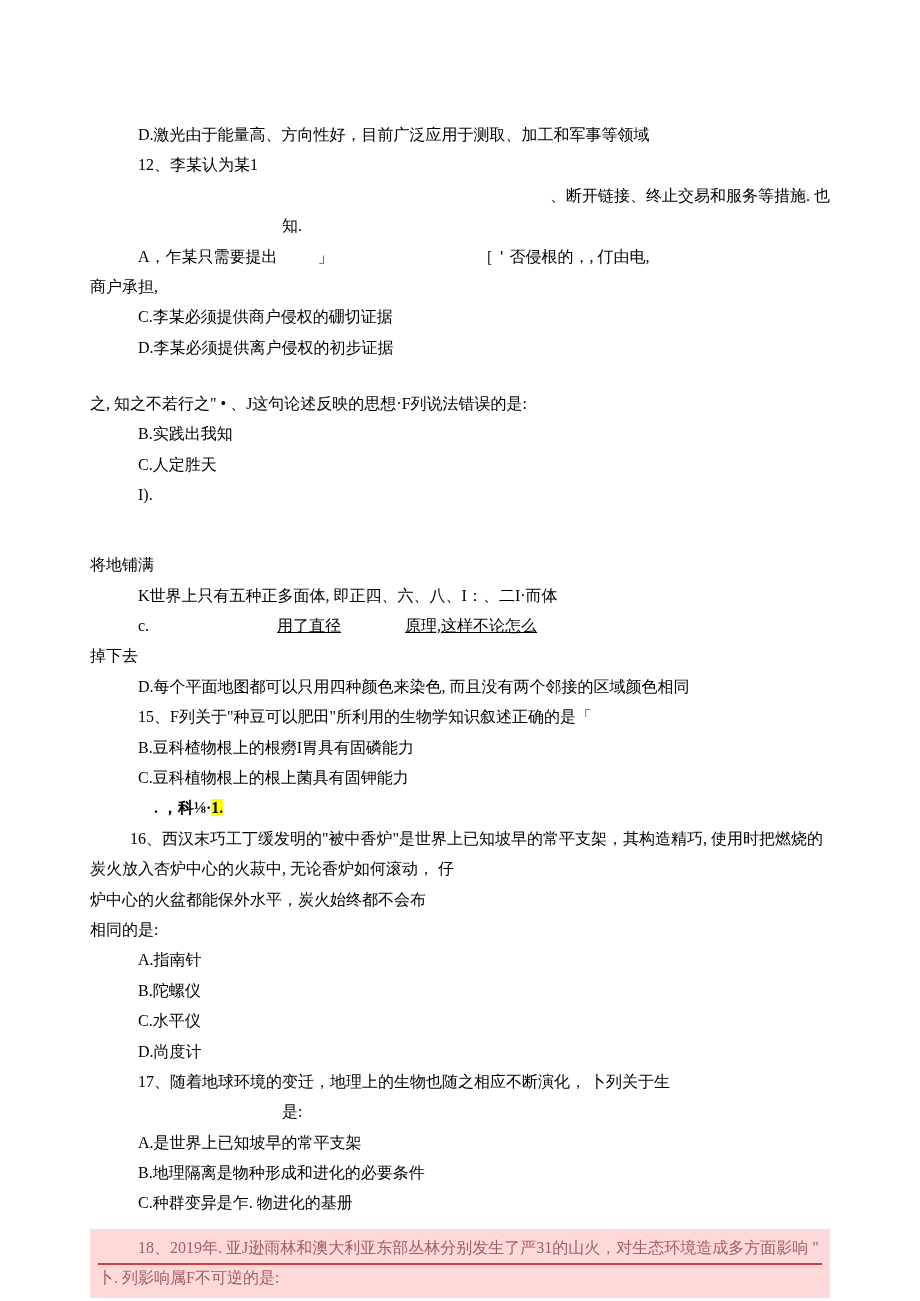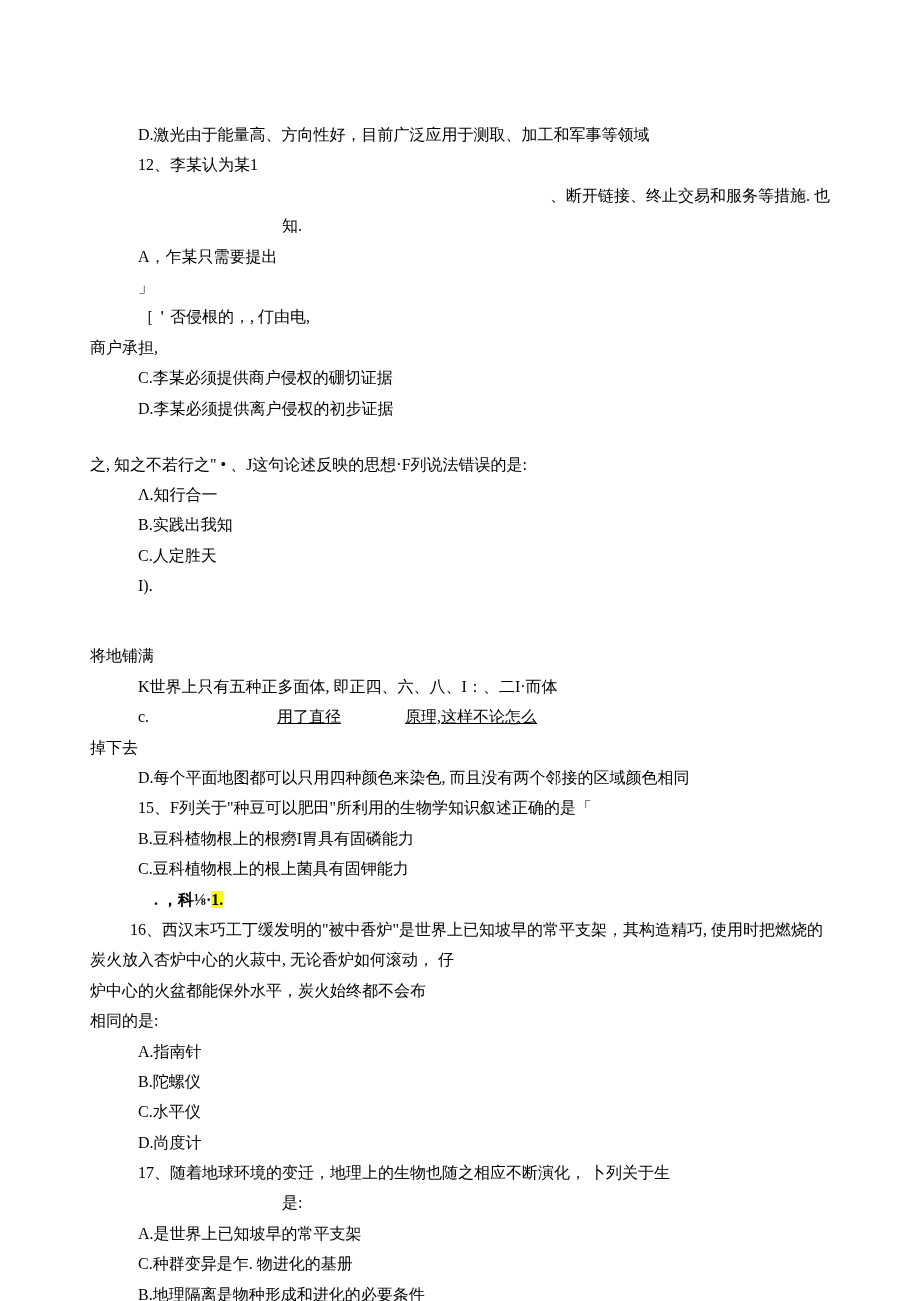--- a/index.html
+++ b/index.html
@@ -42,36 +42,35 @@
 </head>
 <body>
 
 <div class="page">
 
   <p class="line indent-2">D.激光由于能量高、方向性好，目前广泛应用于测取、加工和军事等领域</p>
   <p class="line indent-2">12、李某认为某1</p>
   <p class="line" style="padding-left:22em;text-align:right;">、断开链接、终止交易和服务等措施. 也</p>
   <p class="line" style="padding-left:12em;">知.</p>
 
-  <div class="row" style="padding-left:3em;flex-direction:column;">
+  <div class="row" style="padding-left:3em;">
     <span>A，乍某只需要提出</span>
     <span class="gap2"></span>
     <span>」</span>
     <span style="display:inline-block; width:9em;"></span>
     <span>［＇否侵根的，, 仃由电,</span>
   </div>
 
   <p class="line">商户承担,</p>
   <p class="line indent-2">C.李某必须提供商户侵权的硼切证据</p>
   <p class="line indent-2">D.李某必须提供离户侵权的初步证据</p>
 
   <div style="height:1.6em;"></div>
 
   <p class="line">之, 知之不若行之" • 、J这句论述反映的思想·F列说法错误的是:</p>
-  <p class="line indent-2">Λ.知行合一</p>
   <p class="line indent-2">B.实践出我知</p>
   <p class="line indent-2">C.人定胜天</p>
   <p class="line indent-2">I).</p>
 
   <div style="height:2.5em;"></div>
 
   <p class="line">将地铺满</p>
   <p class="line indent-2">K世界上只有五种正多面体, 即正四、六、八、I：、二I·而体</p>
 
   <div class="row" style="padding-left:3em;">
@@ -95,20 +94,20 @@
   <p class="line" style="text-indent:2.5em;">16、西汉末巧工丁缓发明的"被中香炉"是世界上已知坡早的常平支架，其构造精巧, 使用时把燃烧的炭火放入杏炉中心的火菽中, 无论香炉如何滚动， 仔</p>
   <p class="line">炉中心的火盆都能保外水平，炭火始终都不会布</p>
   <p class="line">相同的是:</p>
   <p class="line indent-2">A.指南针</p>
   <p class="line indent-2">B.陀螺仪</p>
   <p class="line indent-2">C.水平仪</p>
   <p class="line indent-2">D.尚度计</p>
   <p class="line indent-2">17、随着地球环境的变迁，地理上的生物也随之相应不断演化， 卜列关于生</p>
   <p class="line" style="padding-left:12em;">是:</p>
   <p class="line indent-2">A.是世界上已知坡早的常平支架</p>
+  <p class="line indent-2">B.地理隔离是物种形成和进化的必要条件</p>
   <p class="line indent-2">C.种群变异是乍. 物进化的基册</p>
-  <p class="line indent-2">B.地理隔离是物种形成和进化的必要条件</p>
 
   <div class="strike-block">
     <span style="text-indent:2.5em; display:block;">18、2019年. 亚J逊雨林和澳大利亚东部丛林分别发生了严31的山火，对生态环境造成多方面影响 " 卜. 列影响属F不可逆的是:</span>
   </div>
 
 </div>
 
 </body></html>

